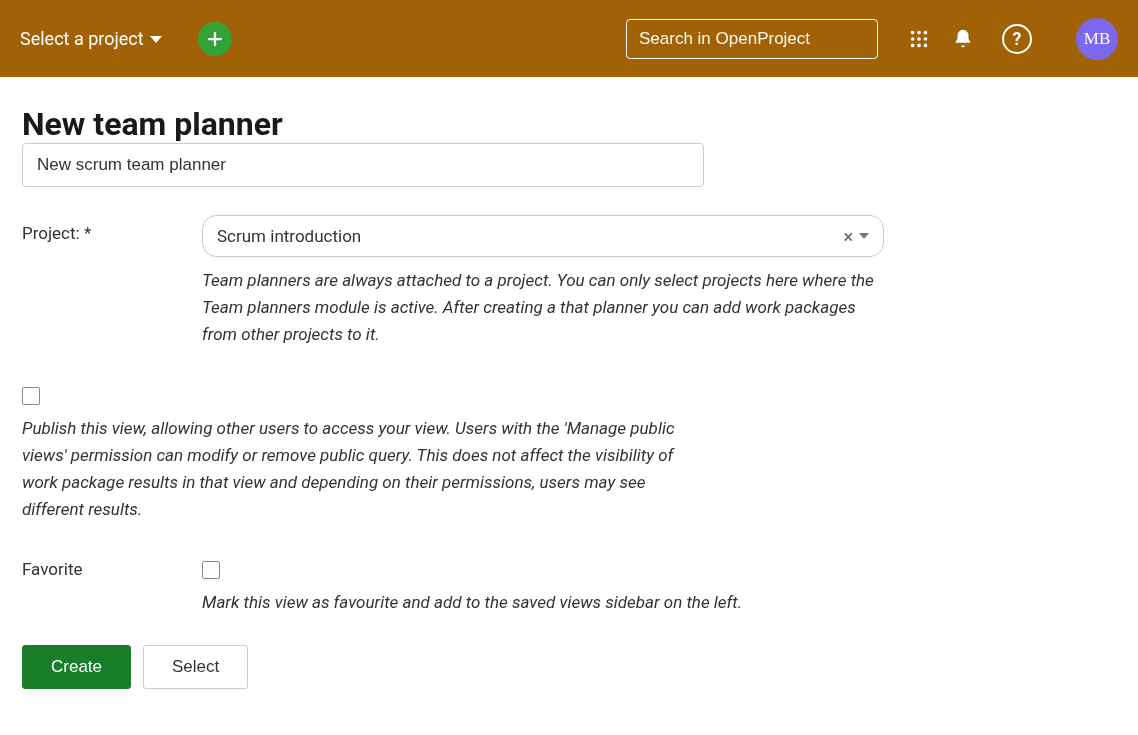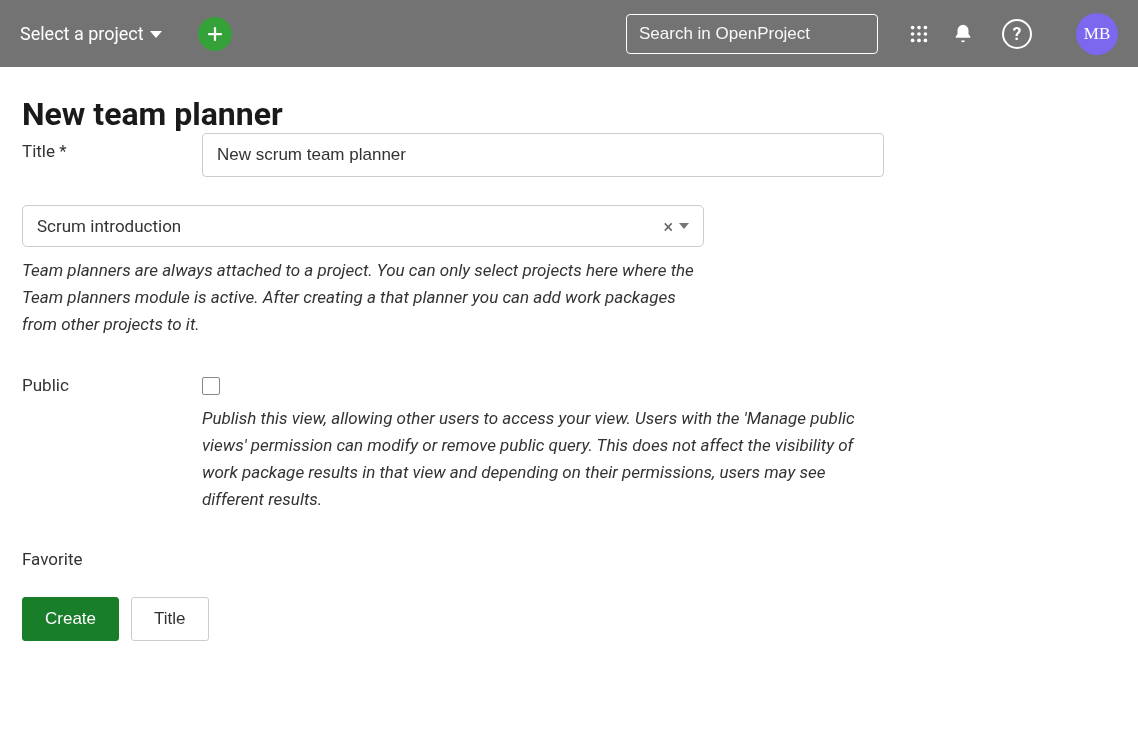--- a/index.html
+++ b/index.html
@@ -1,20 +1,20 @@
 <!DOCTYPE html>
 <html><head>
 <meta charset="utf-8">
 <style>
   * { box-sizing: border-box; margin: 0; padding: 0; }
   body { font-family: -apple-system, BlinkMacSystemFont, "Segoe UI", Roboto, Arial, sans-serif; color: #333; background: #fff; }
 
   .topbar {
-    background: #737373;
-    height: 67px;
+    background: #a16207;
+    height: 77px;
     display: flex;
     align-items: center;
     padding: 0 20px;
     color: #fff;
   }
   .project-selector {
     display: flex;
     align-items: center;
     font-size: 18px;
     cursor: pointer;
@@ -118,21 +118,21 @@
     border: 1px solid #cccccc;
     border-radius: 4px;
     padding: 0 14px;
     font-size: 17px;
     color: #333;
   }
   .select-wrap {
     width: 100%;
     height: 42px;
     border: 1px solid #cccccc;
-    border-radius: 5px;
+    border-radius: 14px;
     padding: 0 14px;
     display:flex;
     align-items:center;
     font-size: 17px;
     cursor: pointer;
   }
   .select-value { flex:1; }
   .clear-x { color:#666; font-size:18px; padding:0 6px; cursor:pointer; }
   .chev-tri {
     width:0;height:0;
@@ -158,21 +158,21 @@
     background:#fff;
   }
 
   .button-row {
     margin-top: 26px;
     display:flex;
     gap: 12px;
   }
   .btn {
     height: 44px;
-    padding: 0 22px;
+    padding: 0 28px;
     font-size: 17px;
     border-radius: 3px;
     cursor:pointer;
     display:flex;align-items:center;justify-content:center;
   }
   .btn-primary {
     background:#197e29;
     color:#fff;
     border: 1px solid #197e29;
   }
@@ -233,46 +233,49 @@
 
   <div class="avatar">
     <span>MB</span>
   </div>
 </div>
 
 <div class="content">
   <h1 class="page-title">New team planner</h1>
 
   <div class="form-row">
-    <div class="form-label-col">Title *</div>
     <div class="form-field-col">
       <input type="text" class="text-input" value="New scrum team planner" style="">
     </div>
   </div>
 
   <div class="form-row">
+    <div class="form-label-col">Project: *</div>
     <div class="form-field-col">
       <div class="select-wrap">
         <span class="select-value">Scrum introduction</span>
         <span class="clear-x">×</span>
         <span class="chev-tri"></span>
       </div>
       <div class="help-text">Team planners are always attached to a project. You can only select projects here where the Team planners module is active. After creating a that planner you can add work packages from other projects to it.</div>
     </div>
   </div>
 
   <div class="form-row" style="margin-top:18px;">
-    <div class="form-label-col">Public</div>
     <div class="form-field-col">
       <div class="checkbox"></div>
       <div class="help-text">Publish this view, allowing other users to access your view. Users with the 'Manage public views' permission can modify or remove public query. This does not affect the visibility of work package results in that view and depending on their permissions, users may see different results.</div>
     </div>
   </div>
 
   <div class="form-row" style="margin-top:3px;">
     <div class="form-label-col">Favorite</div>
+    <div class="form-field-col">
+      <div class="checkbox"></div>
+      <div class="help-text">Mark this view as favourite and add to the saved views sidebar on the left.</div>
+    </div>
   </div>
 
   <div class="button-row">
     <button class="btn btn-primary">Create</button>
-    <button class="btn btn-secondary">Title</button>
+    <button class="btn btn-secondary">Select</button>
   </div>
 </div>
 
 </body></html>

